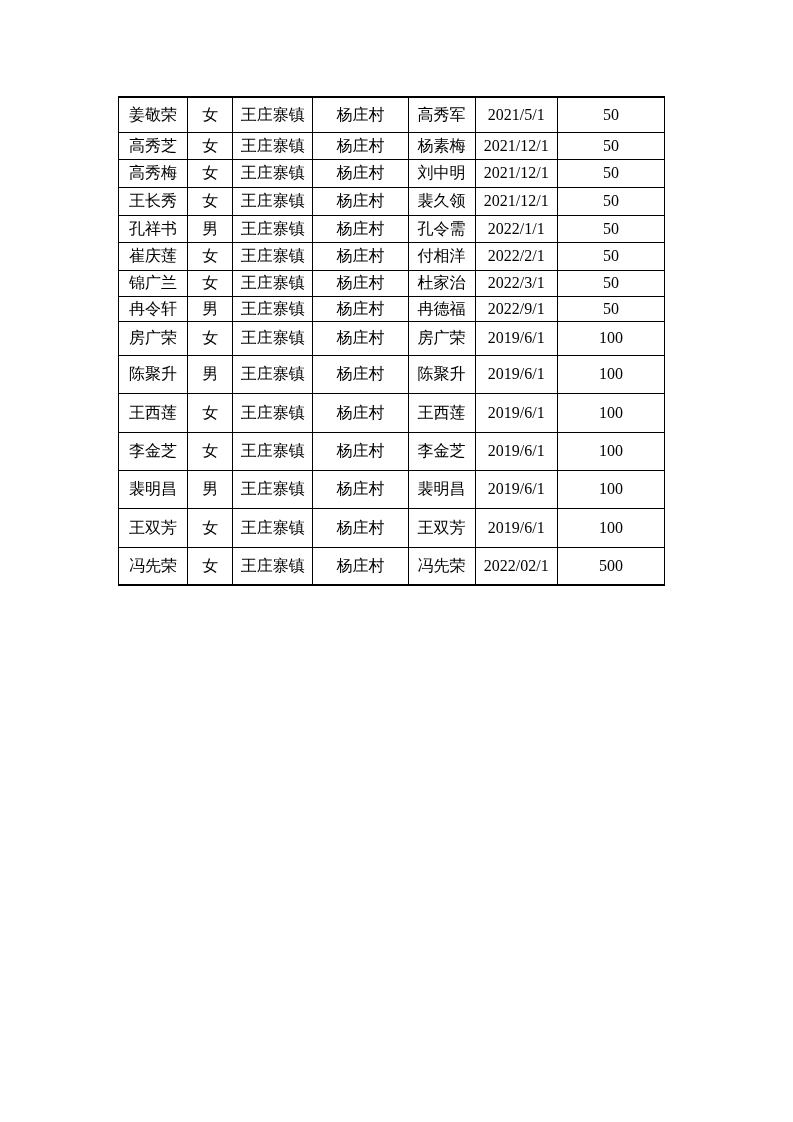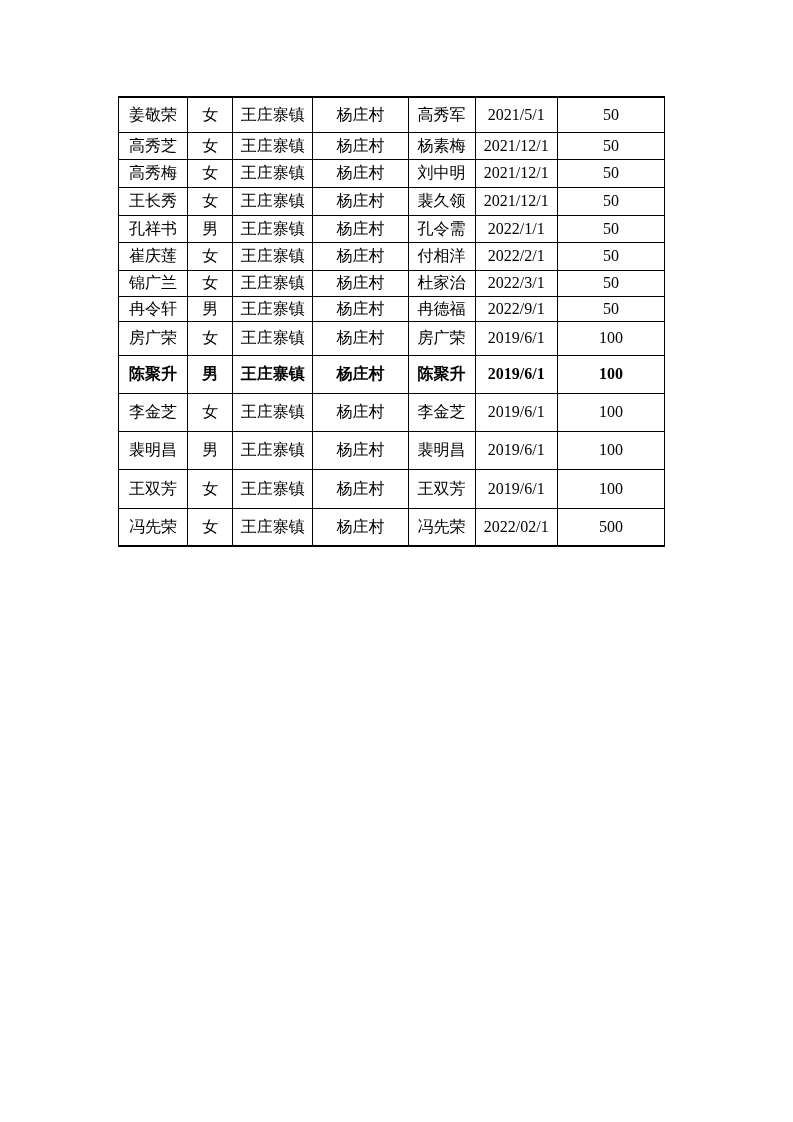--- a/index.html
+++ b/index.html
@@ -128,26 +128,35 @@
         </tr>
         <tr style="height: 34px;">
           <td>房广荣</td>
           <td>女</td>
           <td>王庄寨镇</td>
           <td>杨庄村</td>
           <td>房广荣</td>
           <td>2019/6/1</td>
           <td>100</td>
         </tr>
-        <tr style="height: 38px; font-weight: bold;">
+        <tr style="height: 38px;">
           <td>陈聚升</td>
           <td>男</td>
           <td>王庄寨镇</td>
           <td>杨庄村</td>
           <td>陈聚升</td>
+          <td>2019/6/1</td>
+          <td>100</td>
+        </tr>
+        <tr style="height: 39px;">
+          <td>王西莲</td>
+          <td>女</td>
+          <td>王庄寨镇</td>
+          <td>杨庄村</td>
+          <td>王西莲</td>
           <td>2019/6/1</td>
           <td>100</td>
         </tr>
         <tr style="height: 38px; margin-top: 16px;">
           <td>李金芝</td>
           <td>女</td>
           <td>王庄寨镇</td>
           <td>杨庄村</td>
           <td>李金芝</td>
           <td>2019/6/1</td>

